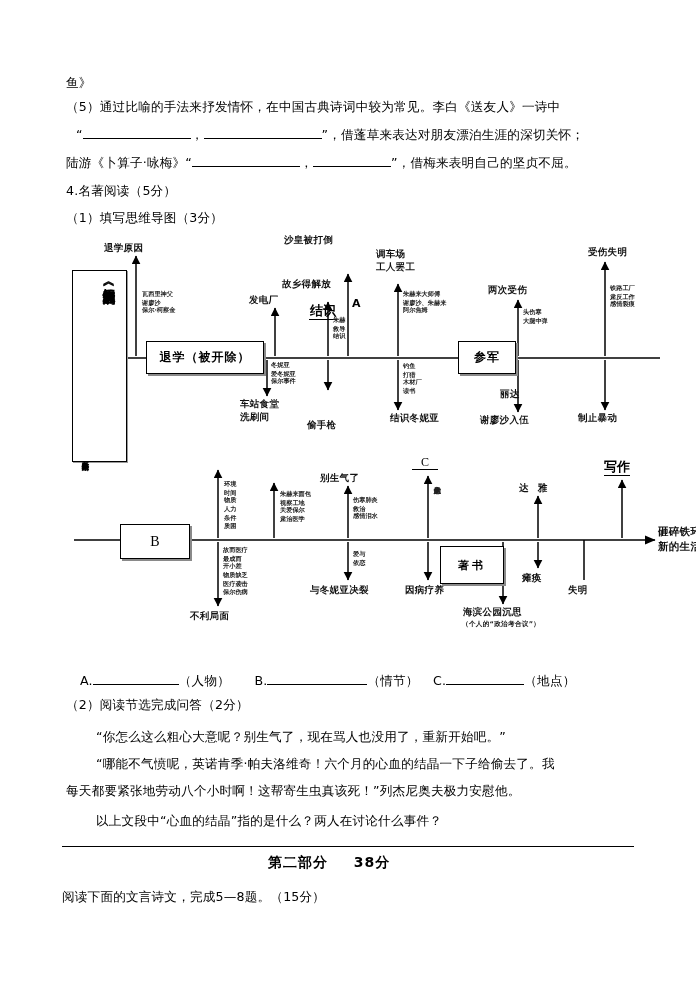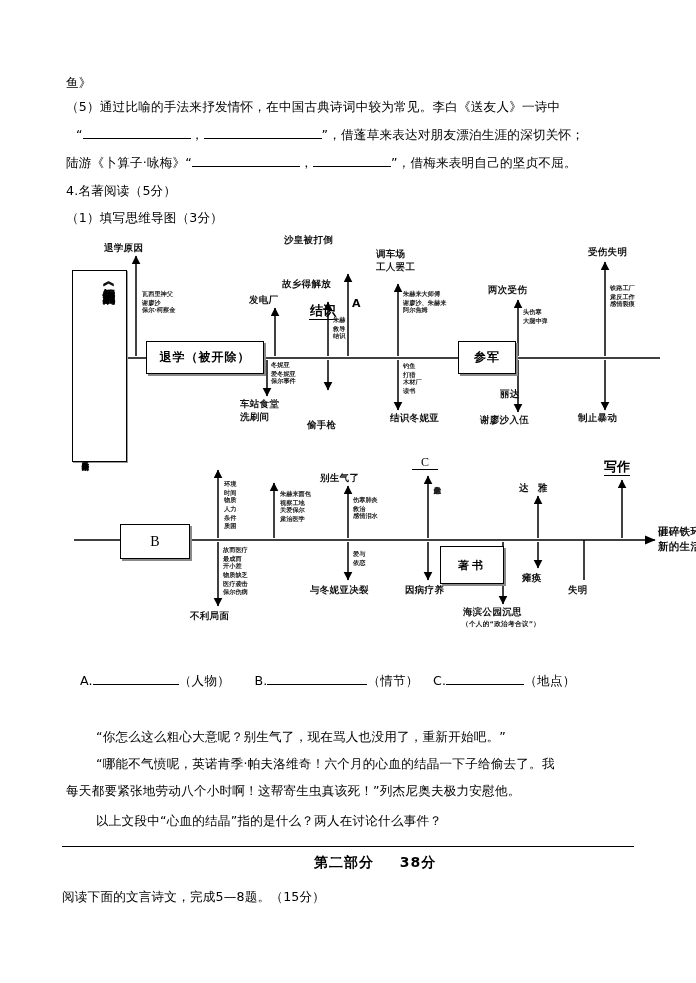--- a/index.html
+++ b/index.html
@@ -69,21 +69,21 @@
     padding-bottom:1px;line-height:1.1;white-space:nowrap;
   }
   .ul-word.small{font-size:13px;padding:0 1px 1px 1px;}
 
   
   .dgsvg{position:absolute;left:0;top:0;width:600px;height:432px;overflow:visible;}
 
   .sep-rule{position:absolute;background:#000;height:1.3px;}
   .part-title{
     position:absolute;font-family:"DejaVu Sans","Liberation Sans",sans-serif;
-    font-weight:bold;font-size:14px;letter-spacing:1px;white-space:nowrap;margin-left:46px;
+    font-weight:bold;font-size:14px;letter-spacing:1px;white-space:nowrap;
   }
 </style>
 </head>
 <body>
 
 <div class="page">
 
   <div class="txt body-line" style="left:66px;top:74px;">鱼》</div>
 
   <div class="txt body-line" style="left:66px;top:98px;">（5）通过比喻的手法来抒发情怀，在中国古典诗词中较为常见。李白《送友人》一诗中</div>
@@ -263,20 +263,21 @@
   </div>
 
   <div class="txt body-line" style="left:80px;top:672px;">
     <span>A.</span><span class="uline" style="width:86px;"></span><span>（人物）</span>
     <span style="display:inline-block;width:16px;"></span>
     <span>B.</span><span class="uline" style="width:100px;"></span><span>（情节）</span>
     <span style="display:inline-block;width:6px;"></span>
     <span>C.</span><span class="uline" style="width:78px;"></span><span>（地点）</span>
   </div>
 
+  <div class="txt body-line" style="left:66px;top:696px;">（2）阅读节选完成问答（2分）</div>
 
   <div class="txt body-line" style="left:96px;top:755px;">“哪能不气愤呢，英诺肯季·帕夫洛维奇！六个月的心血的结晶一下子给偷去了。我</div>
   <div class="txt body-line" style="left:96px;top:728px;">“你怎么这么粗心大意呢？别生气了，现在骂人也没用了，重新开始吧。”</div>
   <div class="txt body-line" style="left:96px;top:812px;">以上文段中“心血的结晶”指的是什么？两人在讨论什么事件？</div>
   <div class="txt body-line" style="left:66px;top:782px;">每天都要紧张地劳动八个小时啊！这帮寄生虫真该死！”列杰尼奥夫极力安慰他。</div>
 
   <div class="sep-rule" style="left:62px;top:846px;width:572px;"></div>
 
   <div class="part-title" style="left:268px;top:854px;">
     <span>第二部分</span>

